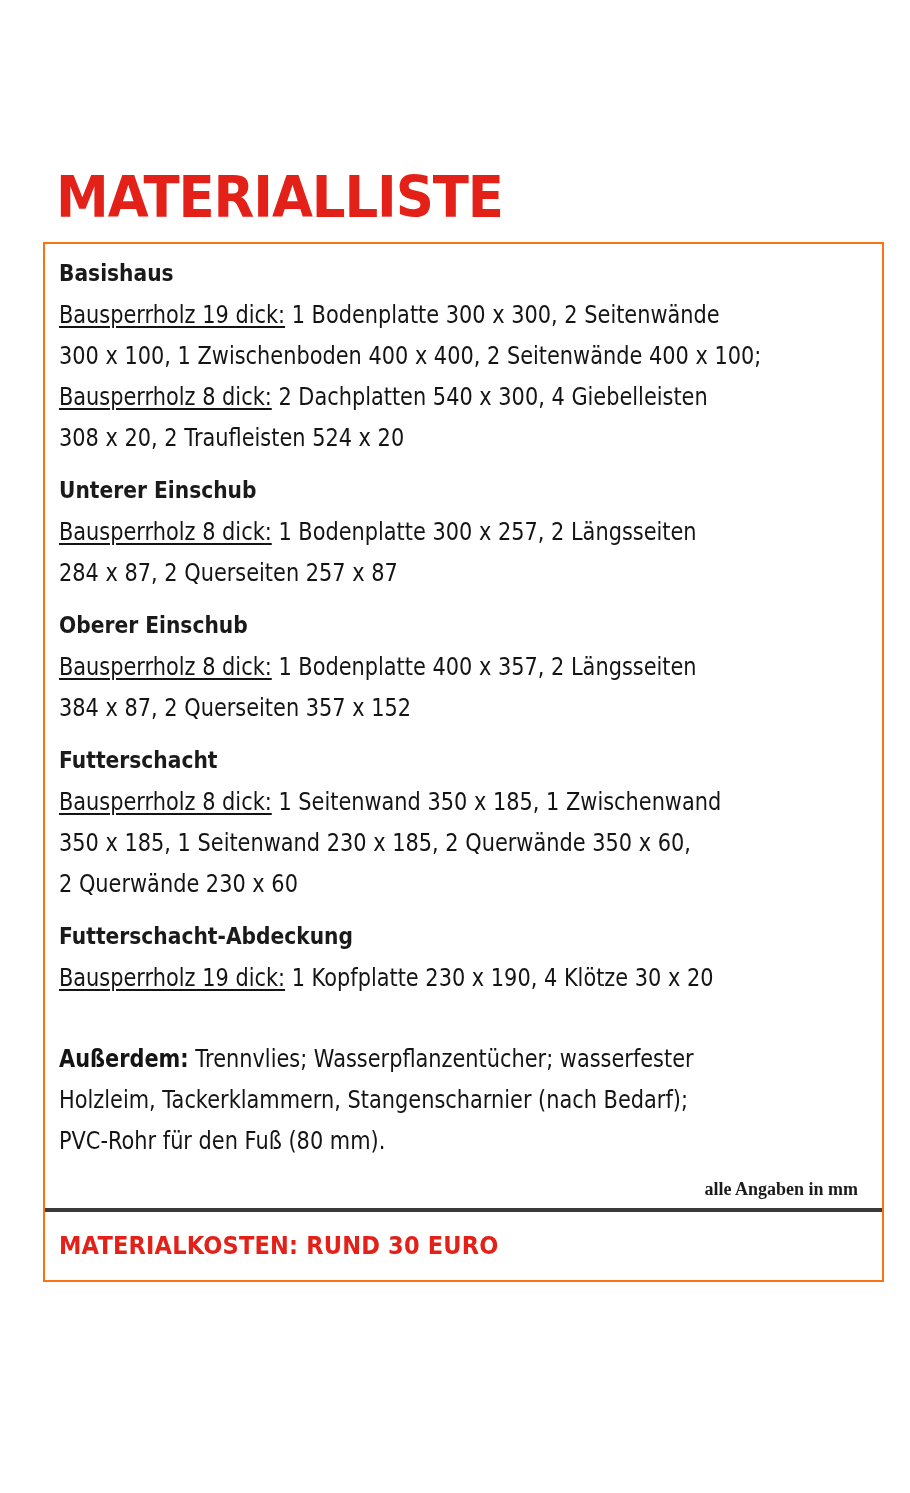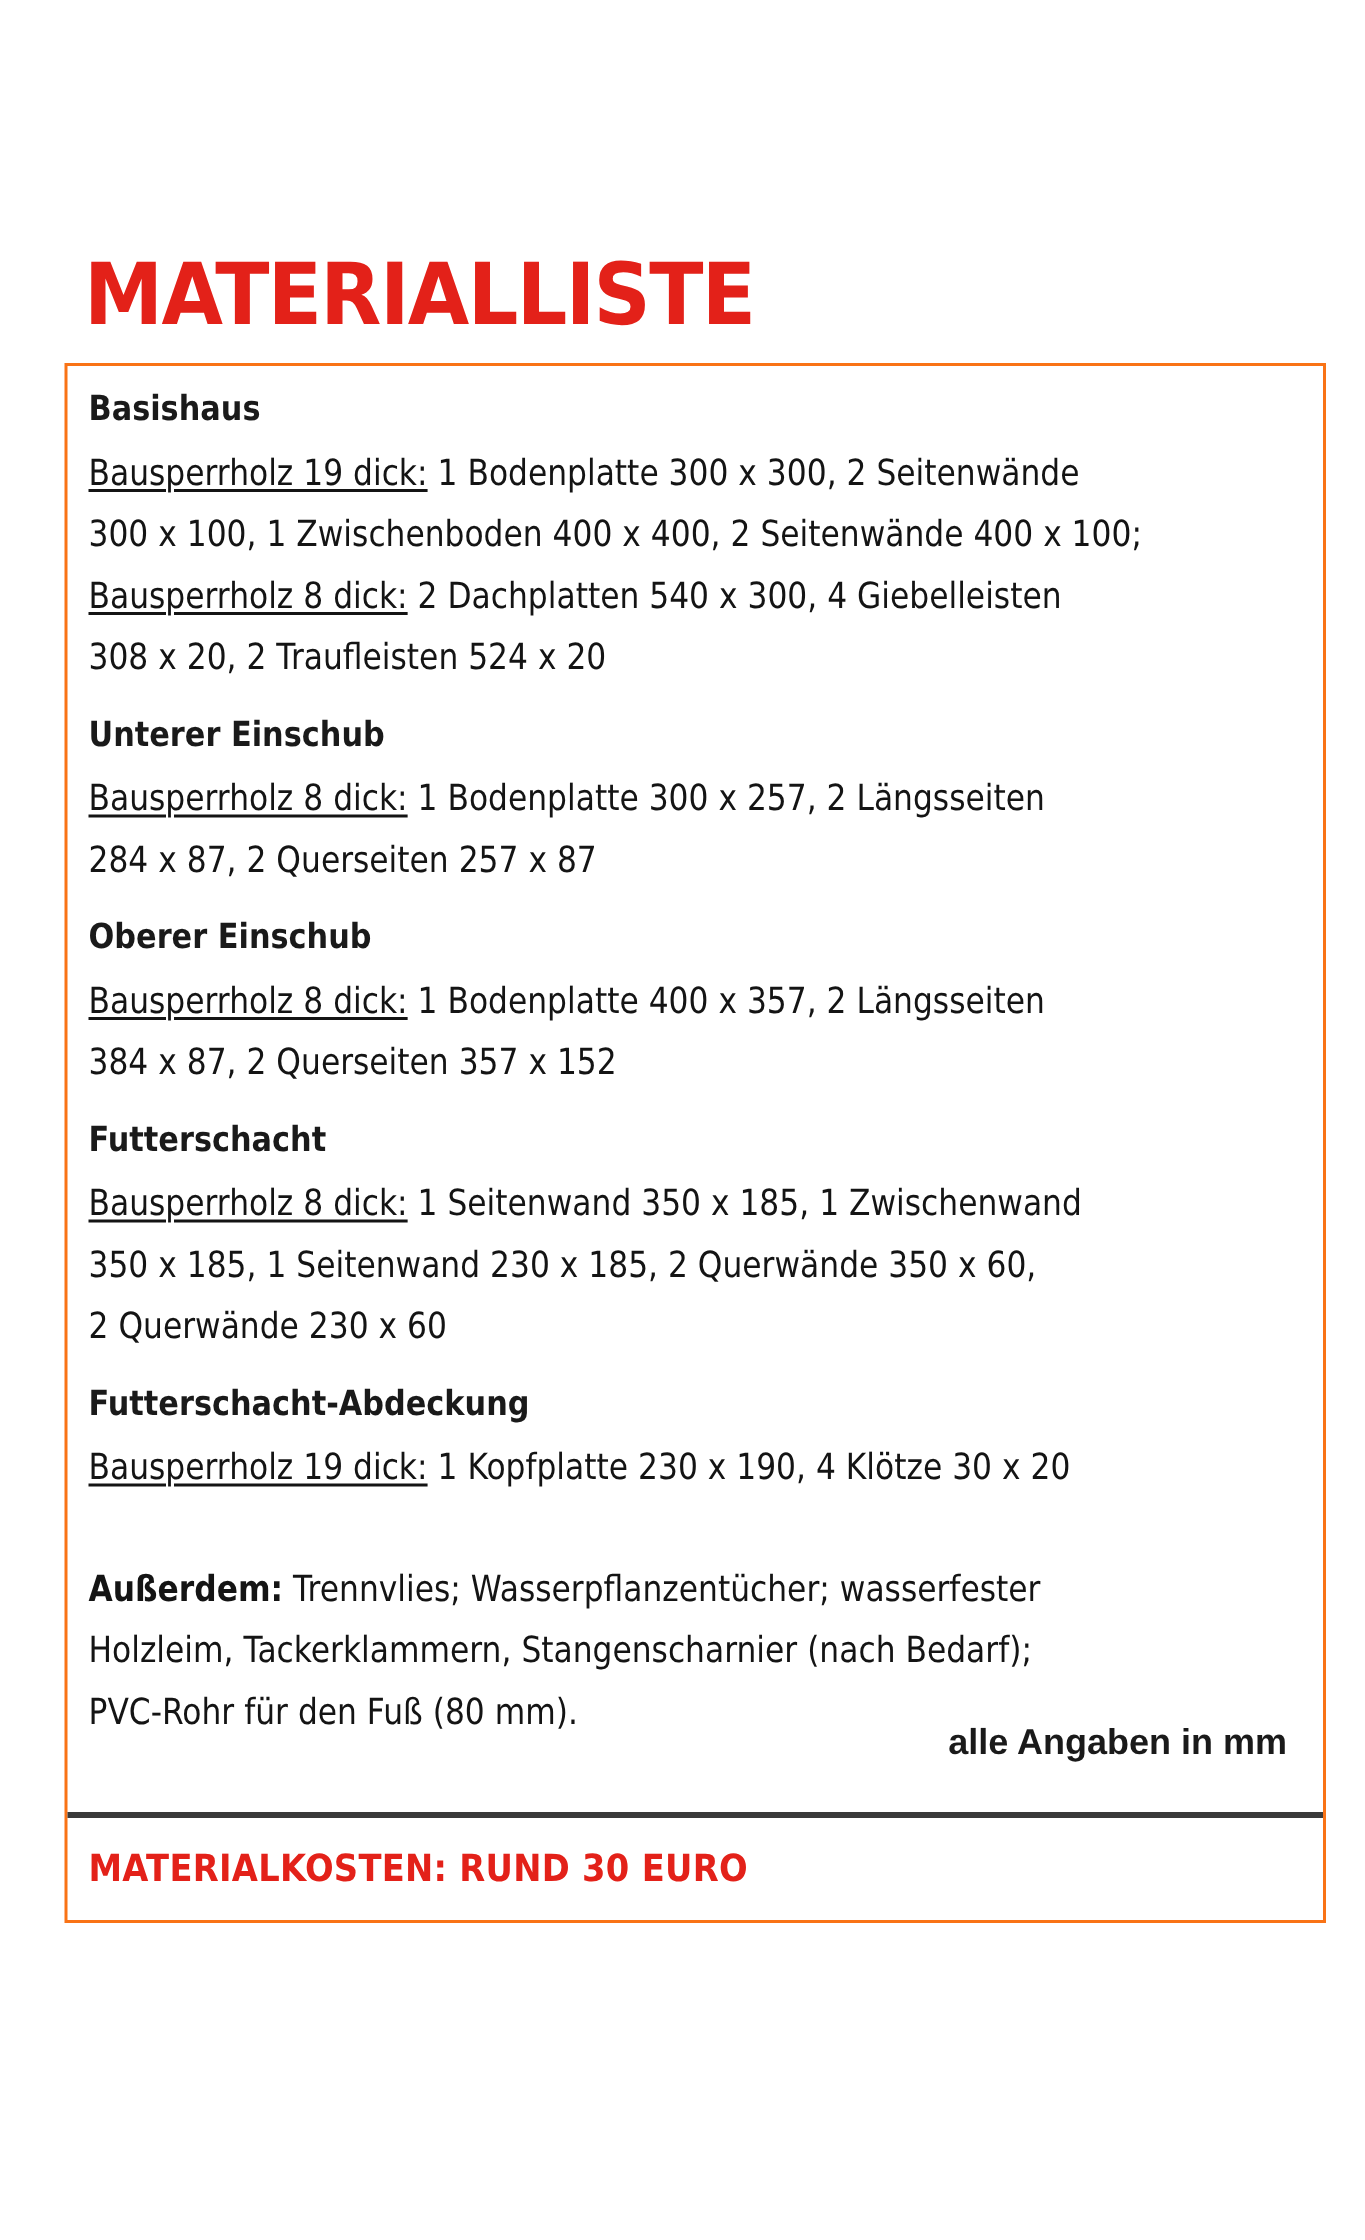--- a/index.html
+++ b/index.html
@@ -98,24 +98,24 @@
     margin-top: 40px;
     transform: scaleX(0.87);
     transform-origin: left top;
     width: 115%;
   }
   .extras b { font-weight: bold; }
 
   .unitnote {
     position: absolute;
     right: 24px;
-    bottom: 104px;
-    font-family: Liberation Sans, sans-serif;
+    bottom: 80px;
+    font-family: Liberation Serif, serif;
     font-weight: bold;
-    font-size: 24px;
+    font-size: 18px;
     color: #1a1a1a;
     letter-spacing: 0px;
     white-space: nowrap;
   }
 
   
   .divider {
     position: absolute;
     left: 0;
     right: 0;

